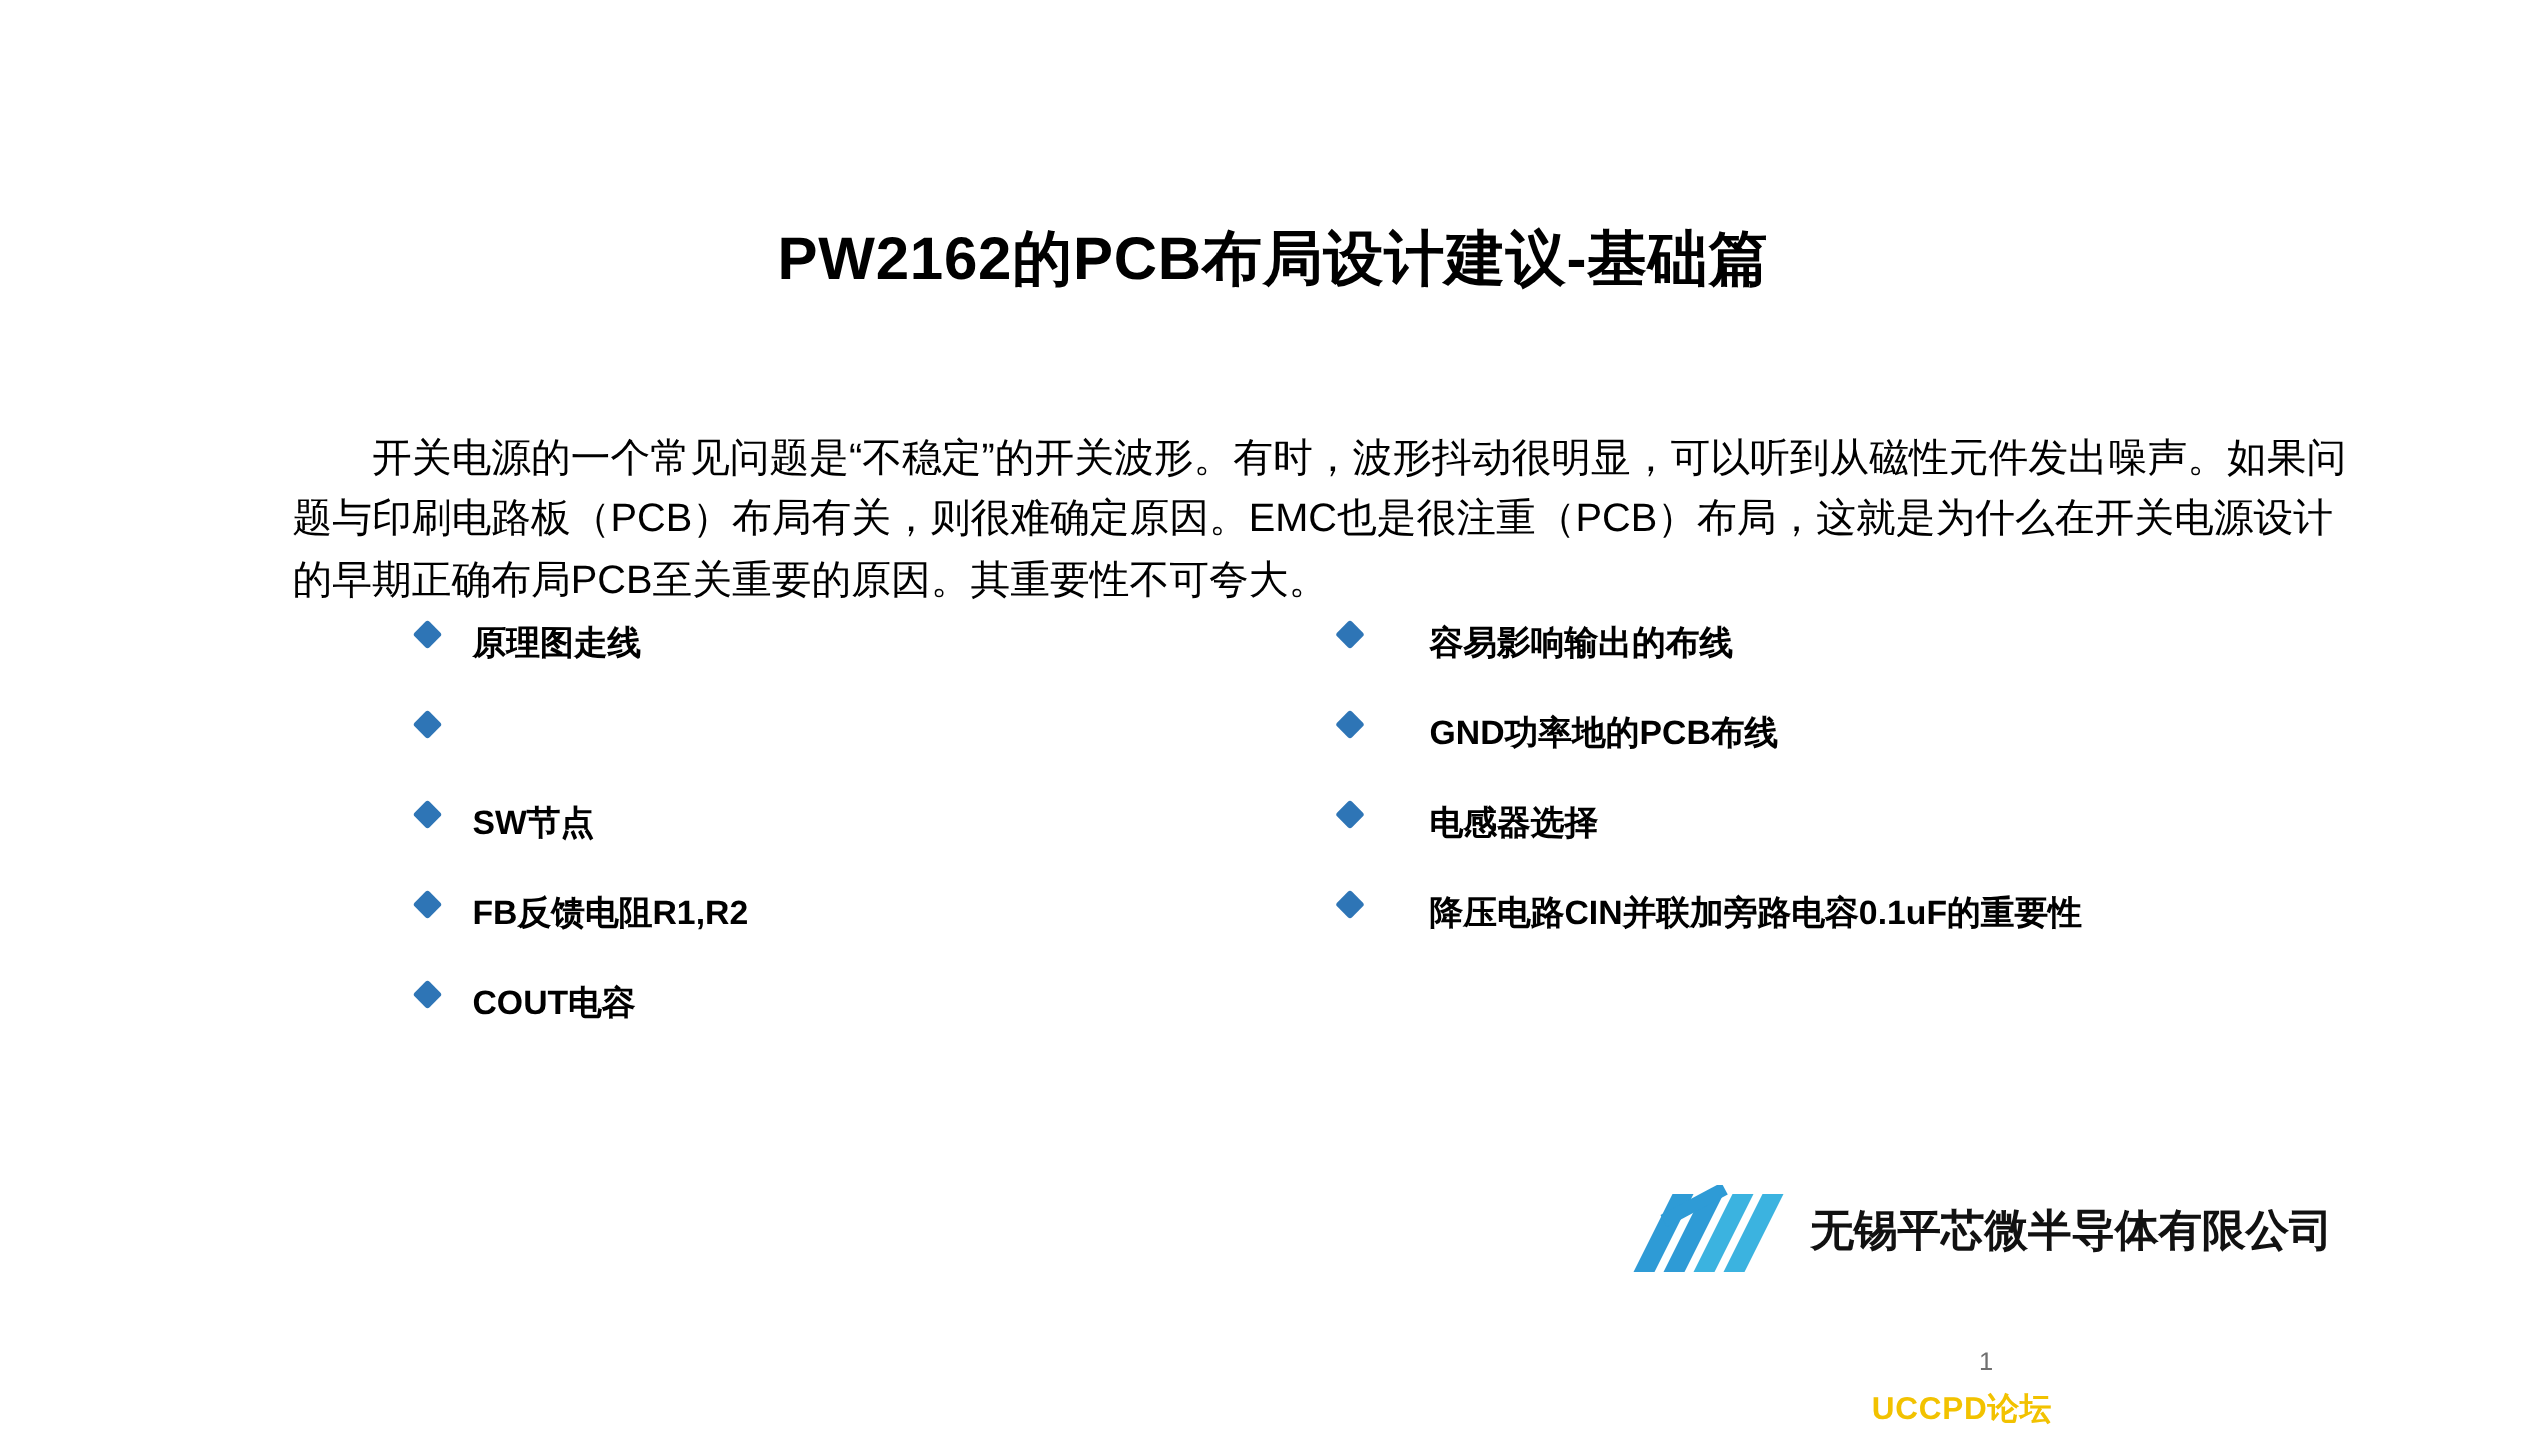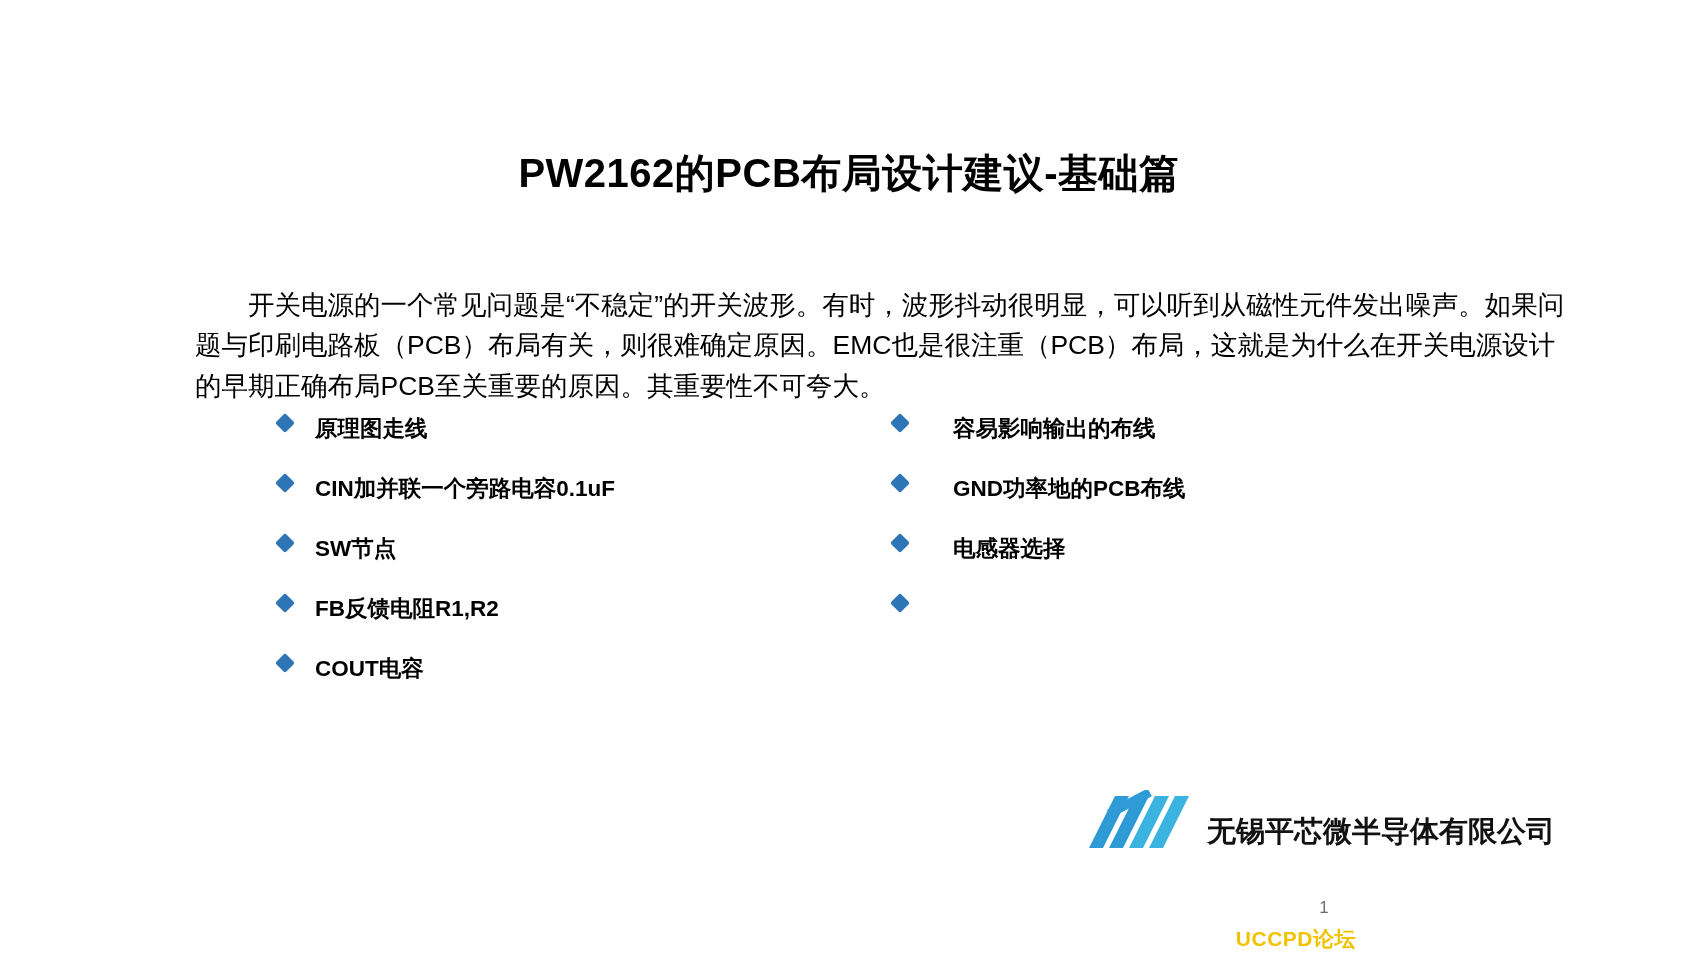--- a/index.html
+++ b/index.html
@@ -94,21 +94,21 @@
     white-space: nowrap;
     line-height: 1.2;
   }
 
   
   .logo-area {
     position: absolute;
     left: 1085px;
     top: 790px;
     display: flex;
-    align-items: flex-end;
+    align-items: center;
   }
   .logo-mark {
     width: 108px;
     height: 62px;
     margin-right: 14px;
     flex: 0 0 auto;
   }
   .logo-text {
     font-size: 29px;
     font-weight: bold;
@@ -123,21 +123,21 @@
     top: 898px;
     width: 40px;
     text-align: center;
     font-size: 17px;
     color: #6f6f6f;
   }
 
   
   .watermark {
     position: absolute;
-    right: 28px;
+    right: 16px;
     top: 925px;
     font-size: 21px;
     font-weight: bold;
     color: #f2c200;
     letter-spacing: 0.5px;
     white-space: nowrap;
   }
 </style>
 </head>
 <body>
@@ -148,21 +148,20 @@
 
   <div class="intro">开关电源的一个常见问题是“不稳定”的开关波形。有时，波形抖动很明显，可以听到从磁性元件发出噪声。如果问题与印刷电路板（PCB）布局有关，则很难确定原因。EMC也是很注重（PCB）布局，这就是为什么在开关电源设计的早期正确布局PCB至关重要的原因。其重要性不可夸大。</div>
 
   <div class="col col-left">
     <div class="bullet">
       <span class="bullet-marker"></span>
       <span class="bullet-text">原理图走线</span>
     </div>
     <div class="bullet">
       <span class="bullet-marker"></span>
-      <span class="bullet-text">CIN加并联一个旁路电容0.1uF</span>
     </div>
     <div class="bullet">
       <span class="bullet-marker"></span>
       <span class="bullet-text">SW节点</span>
     </div>
     <div class="bullet">
       <span class="bullet-marker"></span>
       <span class="bullet-text">FB反馈电阻R1,R2</span>
     </div>
     <div class="bullet">
@@ -179,20 +178,21 @@
     <div class="bullet">
       <span class="bullet-marker"></span>
       <span class="bullet-text">GND功率地的PCB布线</span>
     </div>
     <div class="bullet">
       <span class="bullet-marker"></span>
       <span class="bullet-text">电感器选择</span>
     </div>
     <div class="bullet">
       <span class="bullet-marker"></span>
+      <span class="bullet-text">降压电路CIN并联加旁路电容0.1uF的重要性</span>
     </div>
   </div>
 
   <div class="logo-area">
     <svg class="logo-mark" viewBox="0 0 108 62">
       <polygon points="4,58 30,6 44,6 18,58" fill="#2e9bd6"></polygon>
       <polygon points="24,58 50,6 64,6 38,58" fill="#2e9bd6"></polygon>
       <polygon points="44,58 70,6 84,6 58,58" fill="#3bb3e0"></polygon>
       <polygon points="64,58 90,6 104,6 78,58" fill="#3bb3e0"></polygon>
       <rect x="22" y="20" width="46" height="9" transform="rotate(-28 22 20)" fill="#2e9bd6"></rect>

